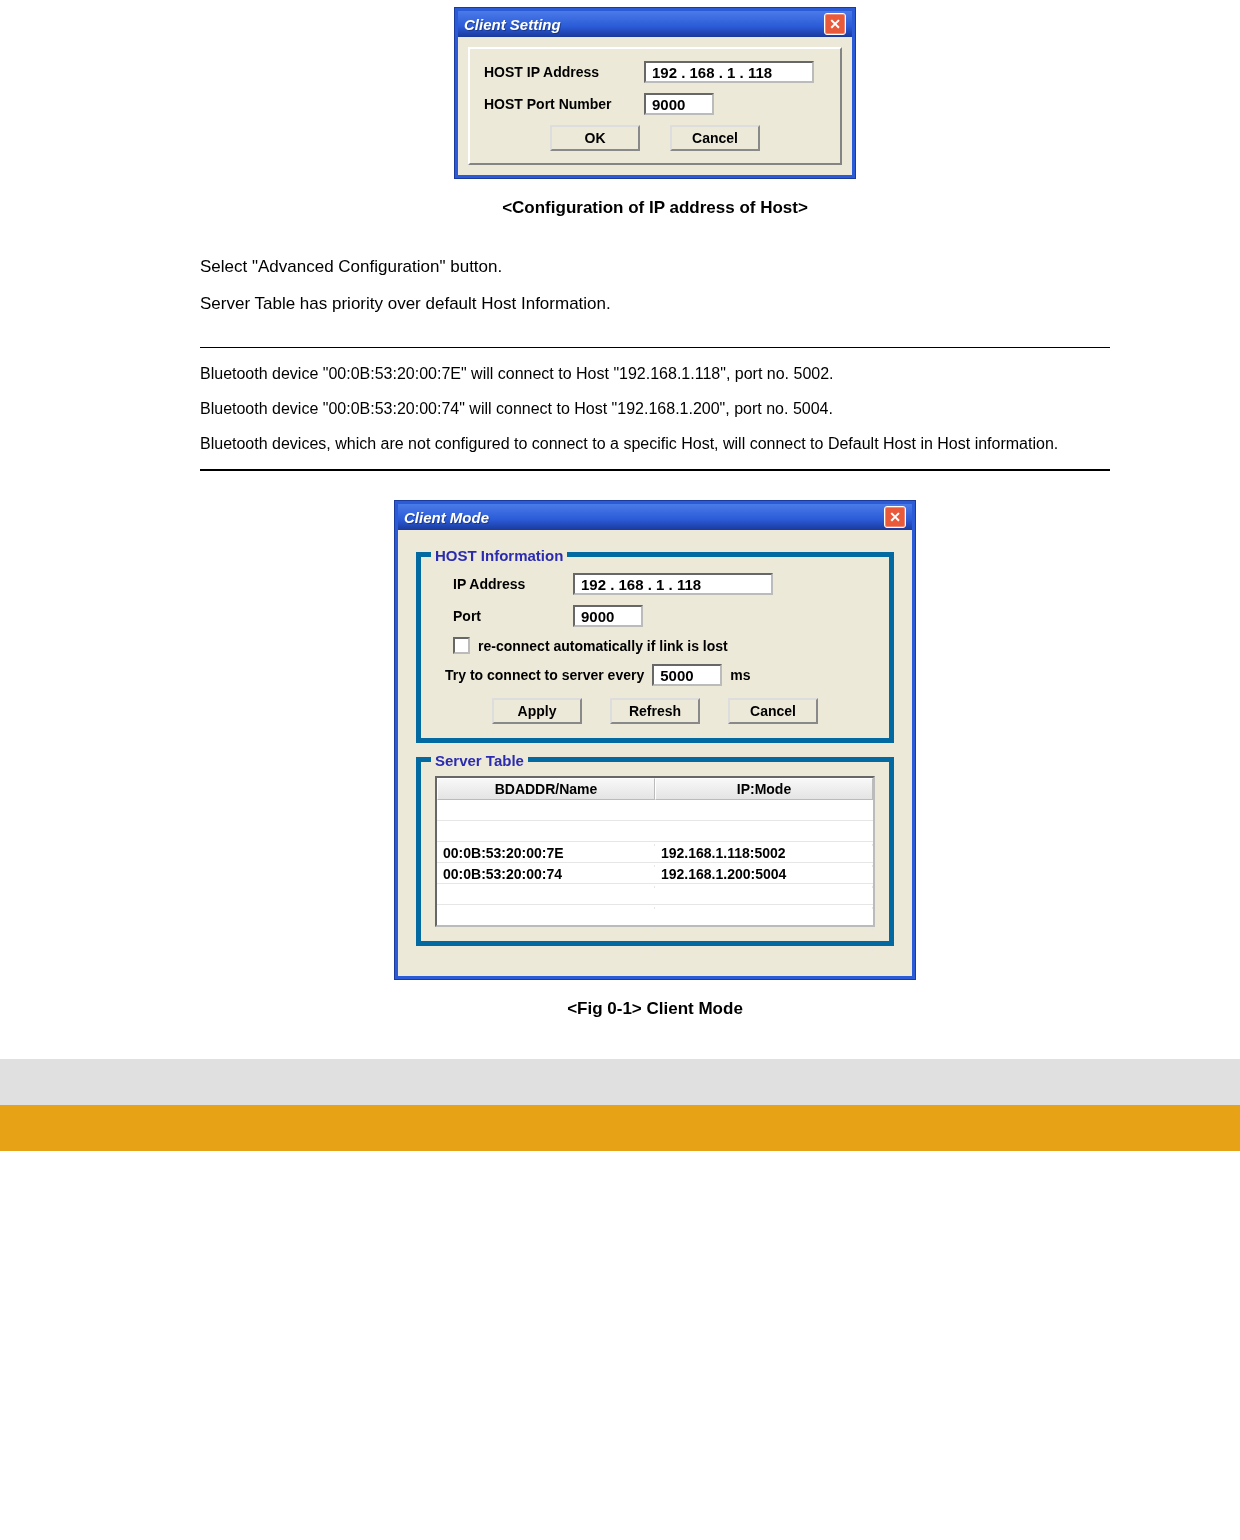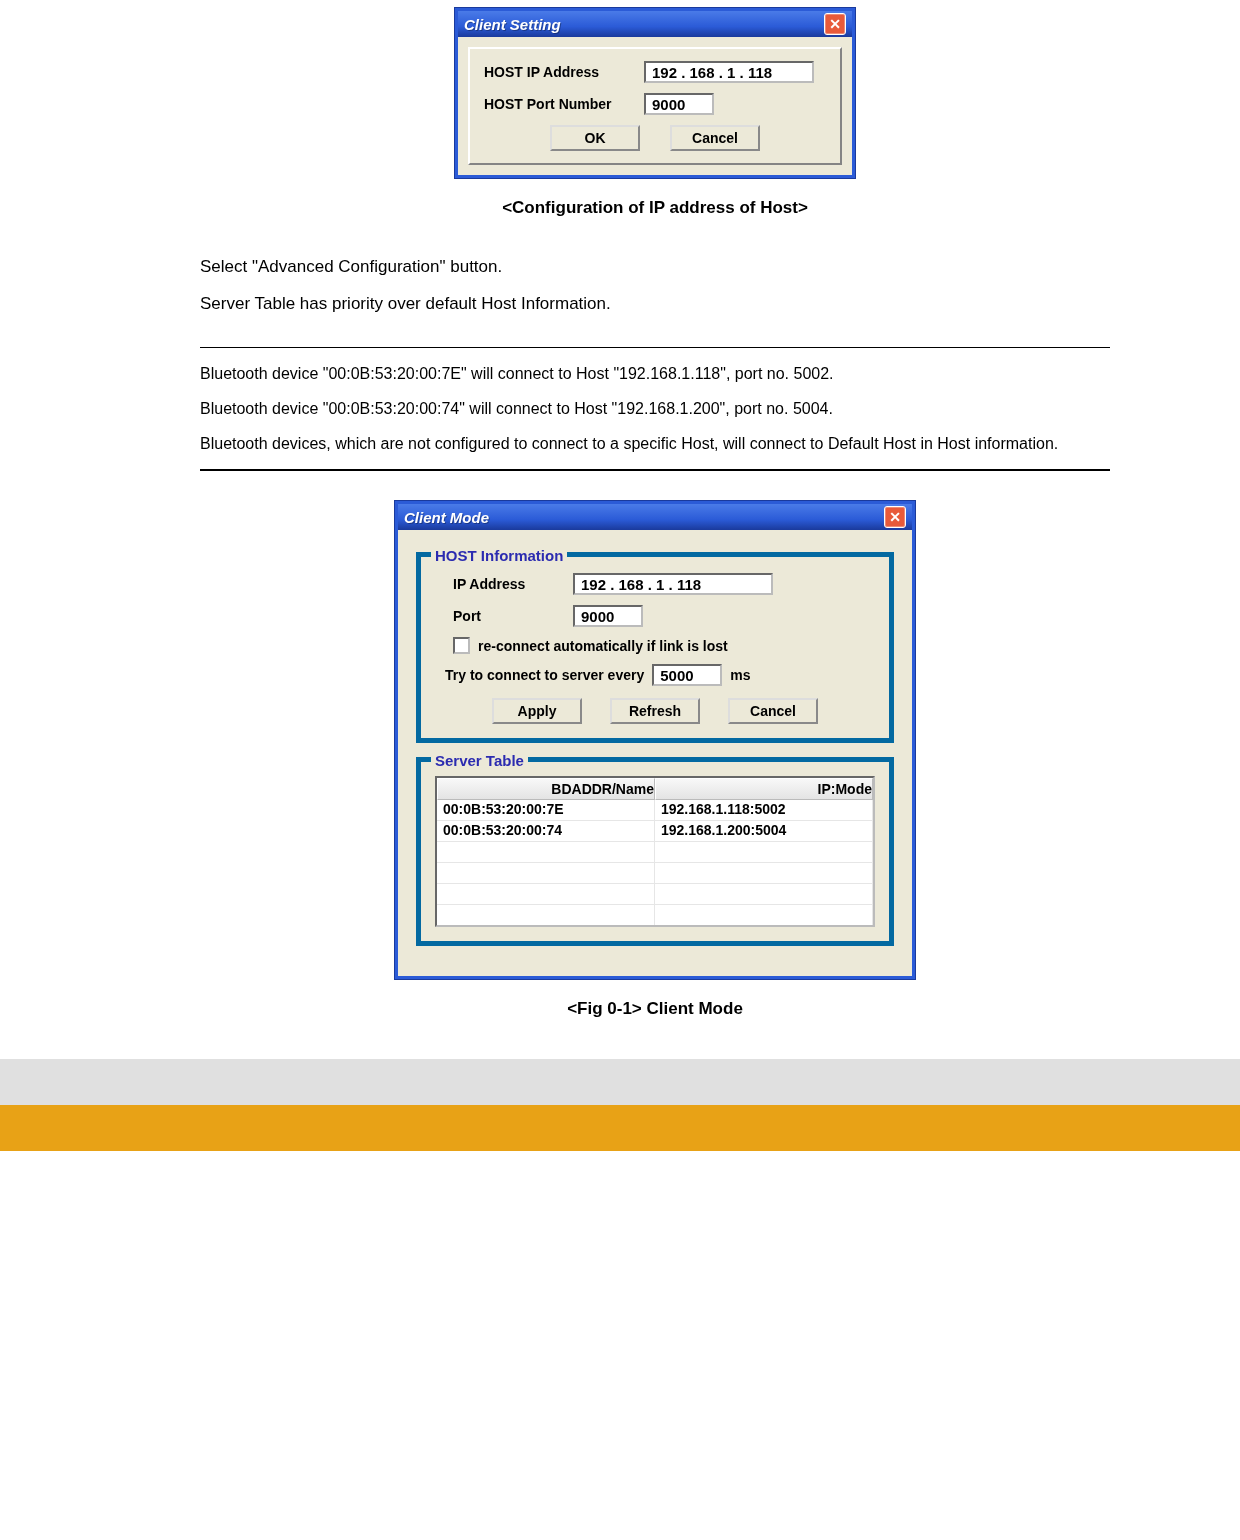--- a/index.html
+++ b/index.html
@@ -163,35 +163,36 @@
   }
   .grid-head {
     display:flex;
   }
   .grid-head > div {
     flex:1;
     background: linear-gradient(#f8f8f8,#e4e4e4);
     border:1px solid #bbb;
     border-top-color:#fff;
     border-left-color:#fff;
-    text-align:right;
+    text-align:center;
     font-weight:bold;
     padding:2px 0;
   }
   .grid-body { }
   .grid-row {
     display:flex;
     border-bottom:1px solid #e6e6e6;
     height:20px;
   }
   .grid-row > div {
     flex:1;
     padding:1px 6px;
     font-weight:bold;
     border-right:1px solid #e6e6e6;
+    margin-top:44px;
   }
   .footer-copy {
     color:#c77a1a;
     font-size:14px;
     text-align:center;
     margin-top:30px;
   }
   .page-num {
     font-family: Georgia, serif;
     font-size:16px;

